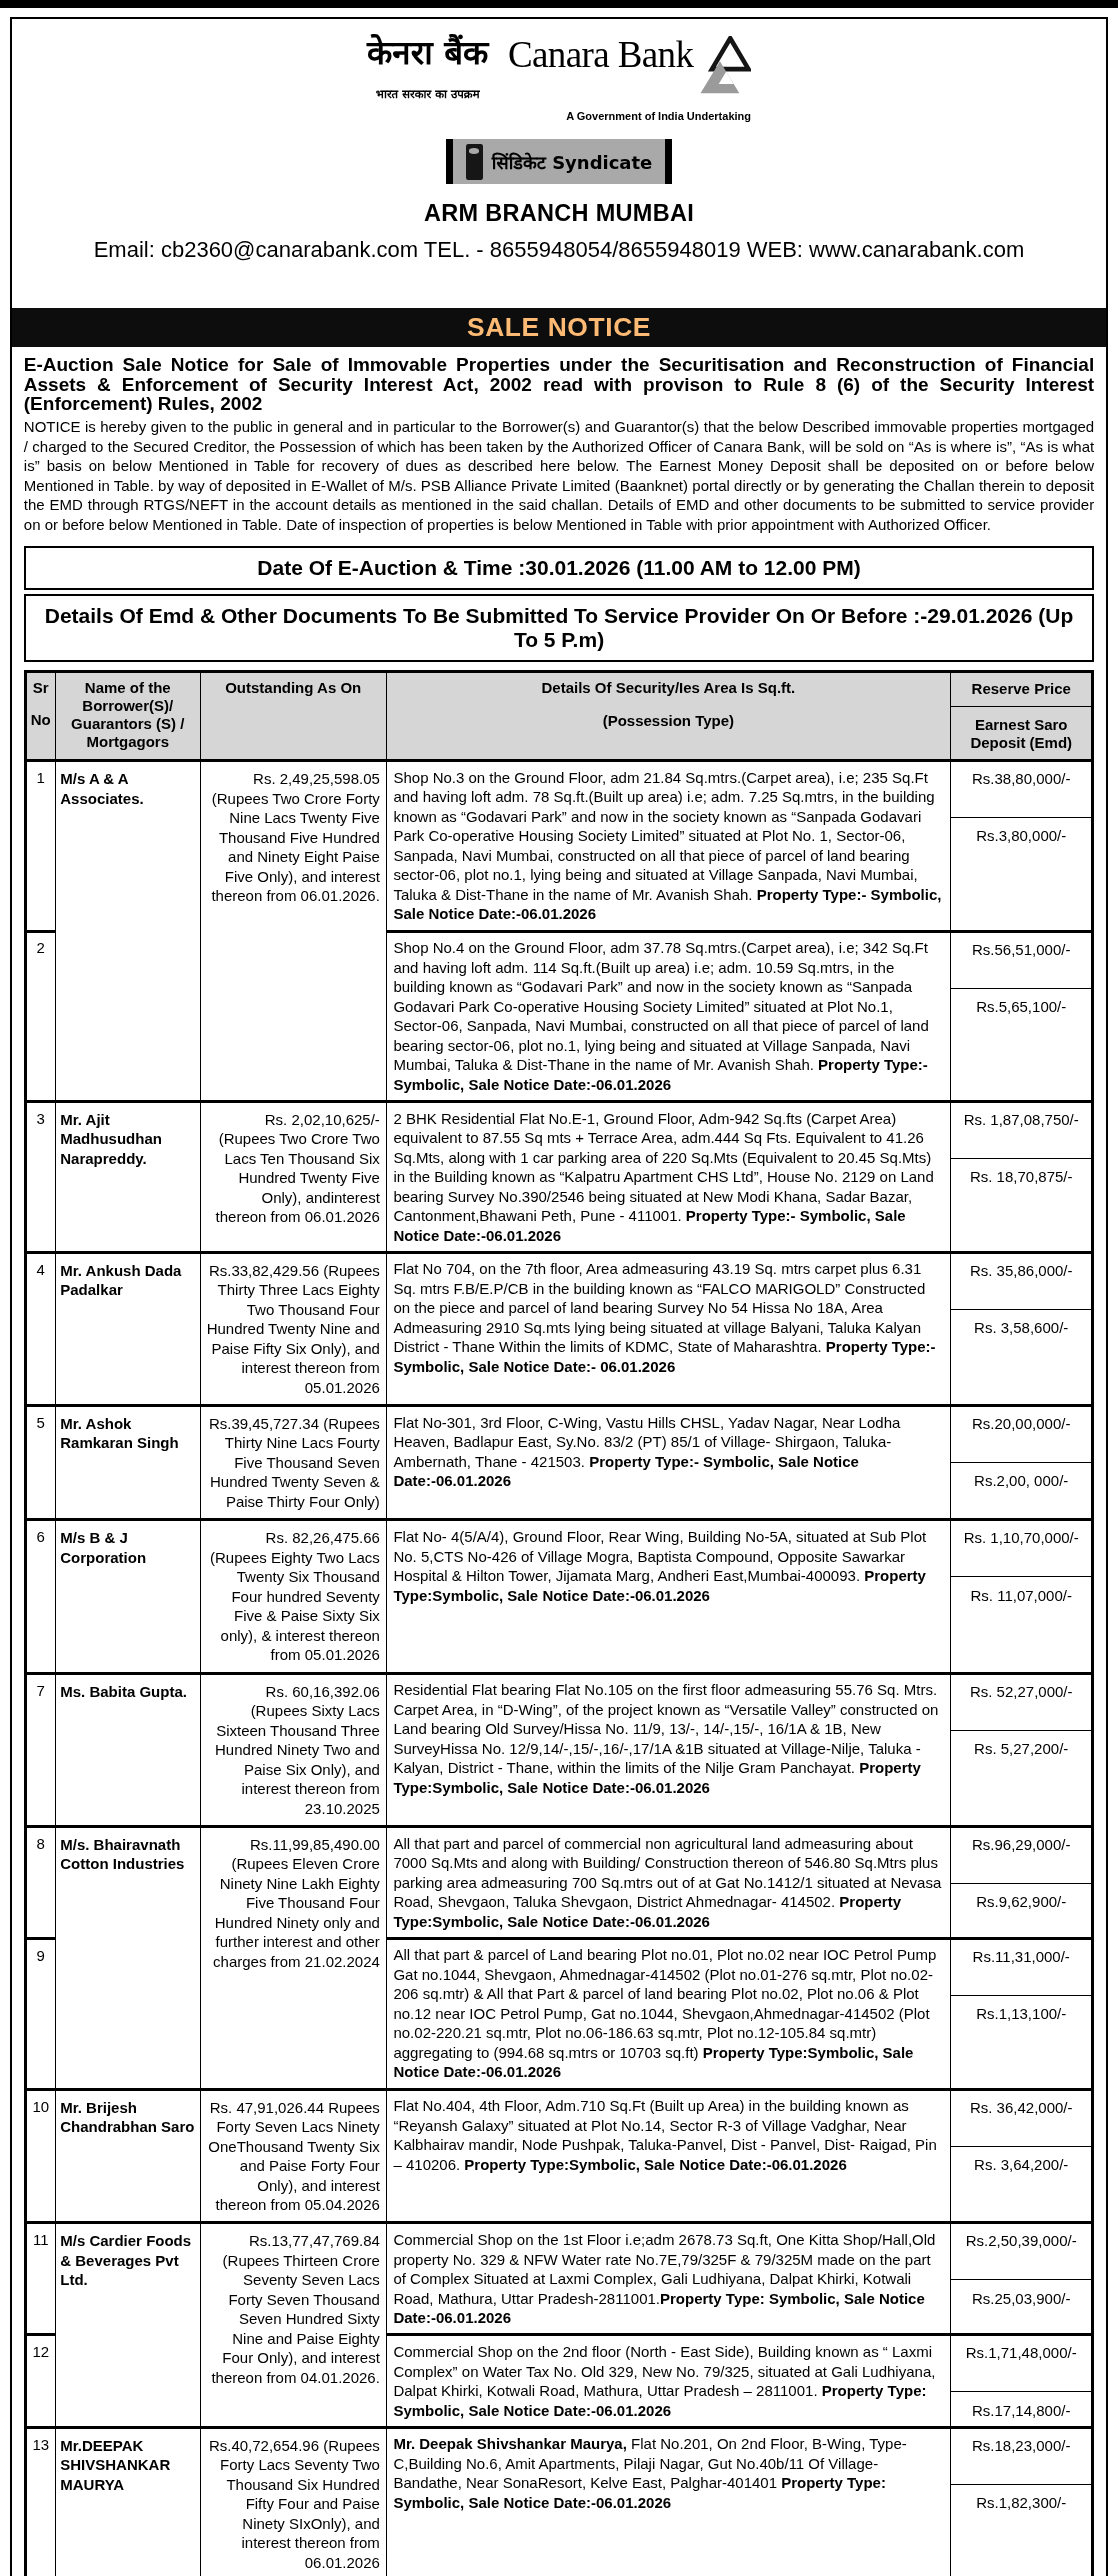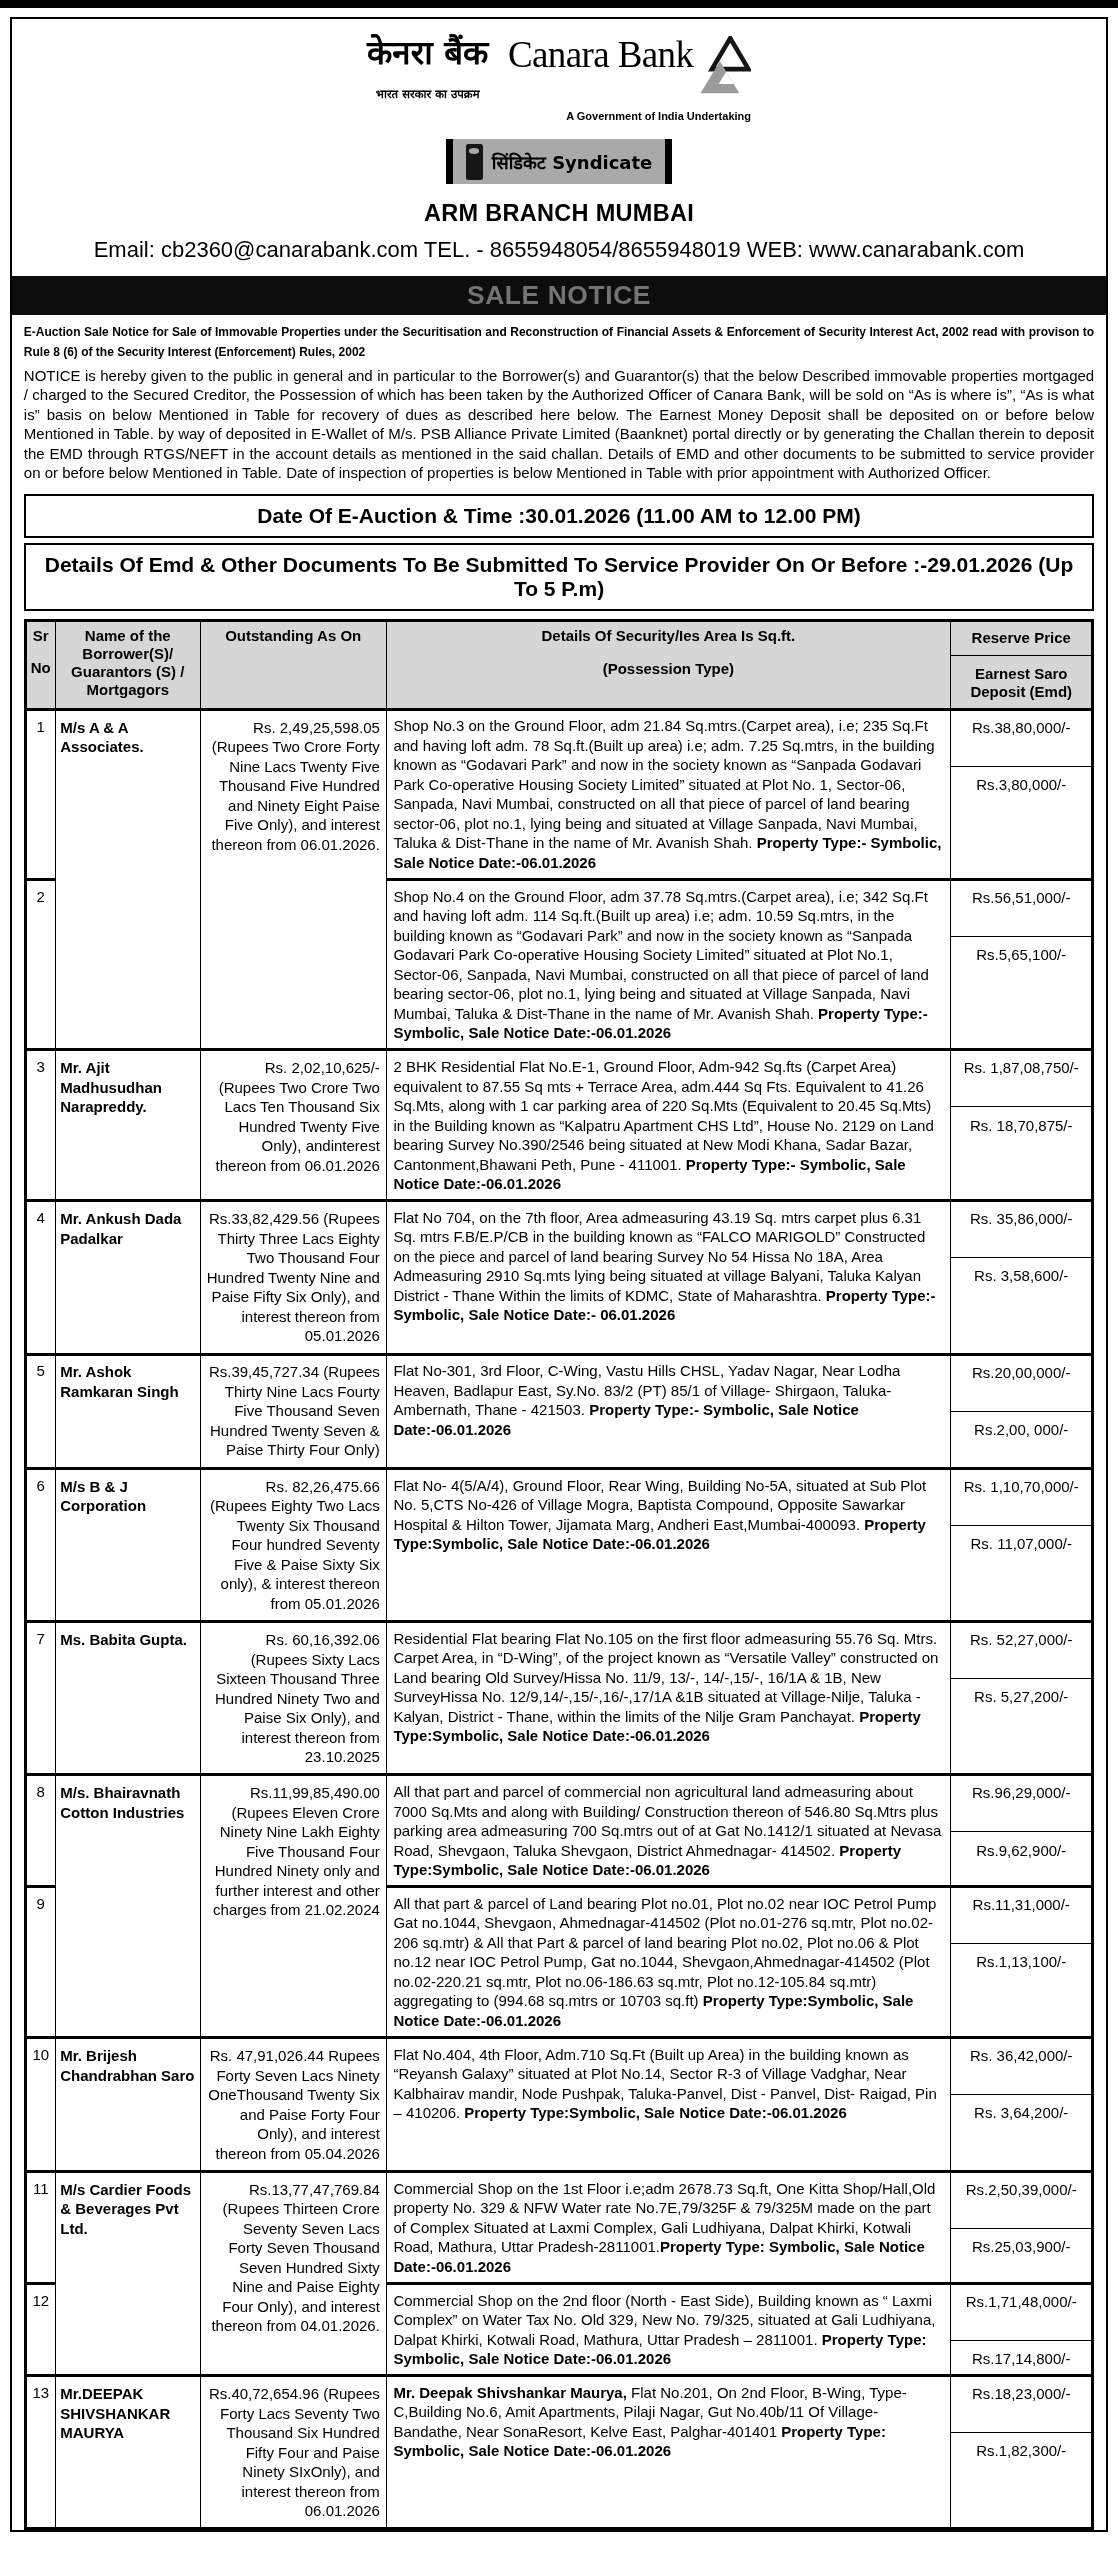--- a/index.html
+++ b/index.html
@@ -17,24 +17,24 @@
   .en-name{font-family:"Liberation Serif",serif;font-size:37px;line-height:1.0;letter-spacing:-0.6px;}
   .en-tagline{font-size:11px;font-weight:bold;margin-top:8px;text-align:right;}
   .synd{margin:17px auto 0 auto;display:inline-flex;align-items:center;gap:9.2px;background:#a9a9a9;border-left:7.5px solid #000;border-right:7.5px solid #000;padding:4.6px 12.6px;}
   .synd-icon{width:17px;height:36px;background:#161616;border-radius:2.3px;position:relative;}
   .synd-icon:after{content:"";position:absolute;left:3.4px;top:4.6px;width:10.3px;height:5.7px;background:#a9a9a9;border-radius:50%;}
   .synd-label{font-size:18px;font-weight:bold;font-family:"DejaVu Sans",sans-serif;}
   .branch-title{font-size:23.5px;font-weight:bold;margin-top:16px;letter-spacing:0.3px;}
   .address-line{font-size:22px;margin-top:12.6px;}
   .contact-line{font-size:22px;margin-top:9.2px;padding-bottom:13.8px;}
   
-  .notice-bar{background:#0d0d0d;color:#737373;text-align:center;font-weight:bold;font-size:26.4px;padding:3.4px 0 4.6px 0;letter-spacing:0.6px;}
+  .notice-bar{background:#0d0d0d;color:#fdba74;text-align:center;font-weight:bold;font-size:26.4px;padding:3.4px 0 4.6px 0;letter-spacing:0.6px;margin-top:32px;}
   
   .intro{padding:8px 11.5px 5.7px 11.5px;}
-  .intro-act{font-weight:bold;font-size:12px;line-height:19.5px;text-align:justify;}
+  .intro-act{font-weight:bold;font-size:19px;line-height:19.5px;text-align:justify;}
   .intro-body{font-size:15px;line-height:19.5px;text-align:justify;margin-top:3.4px;}
   
   .sched-box{border:2.3px solid #000;margin:5.7px 11.5px 0 11.5px;text-align:center;font-weight:bold;font-size:21px;padding:8px 4.6px;}
   .sched-box.second{margin-top:4.6px;}
   
   table.auction{border-collapse:collapse;border:3.4px solid #000;margin:8px 11.5px 0 11.5px;width:calc(100% - 23px);table-layout:fixed;}
   col.c-sr{width:2.8%;} col.c-name{width:13.6%;} col.c-out{width:17.4%;} col.c-det{width:52.9%;} col.c-price{width:13.3%;}
   th,td{border:1.7px solid #000;vertical-align:top;word-wrap:break-word;}
   thead th{background:#d6d6d6;font-weight:bold;font-size:15px;line-height:18px;padding:5.7px 2.3px;text-align:center;}
   thead th.col-price{padding:0;}

